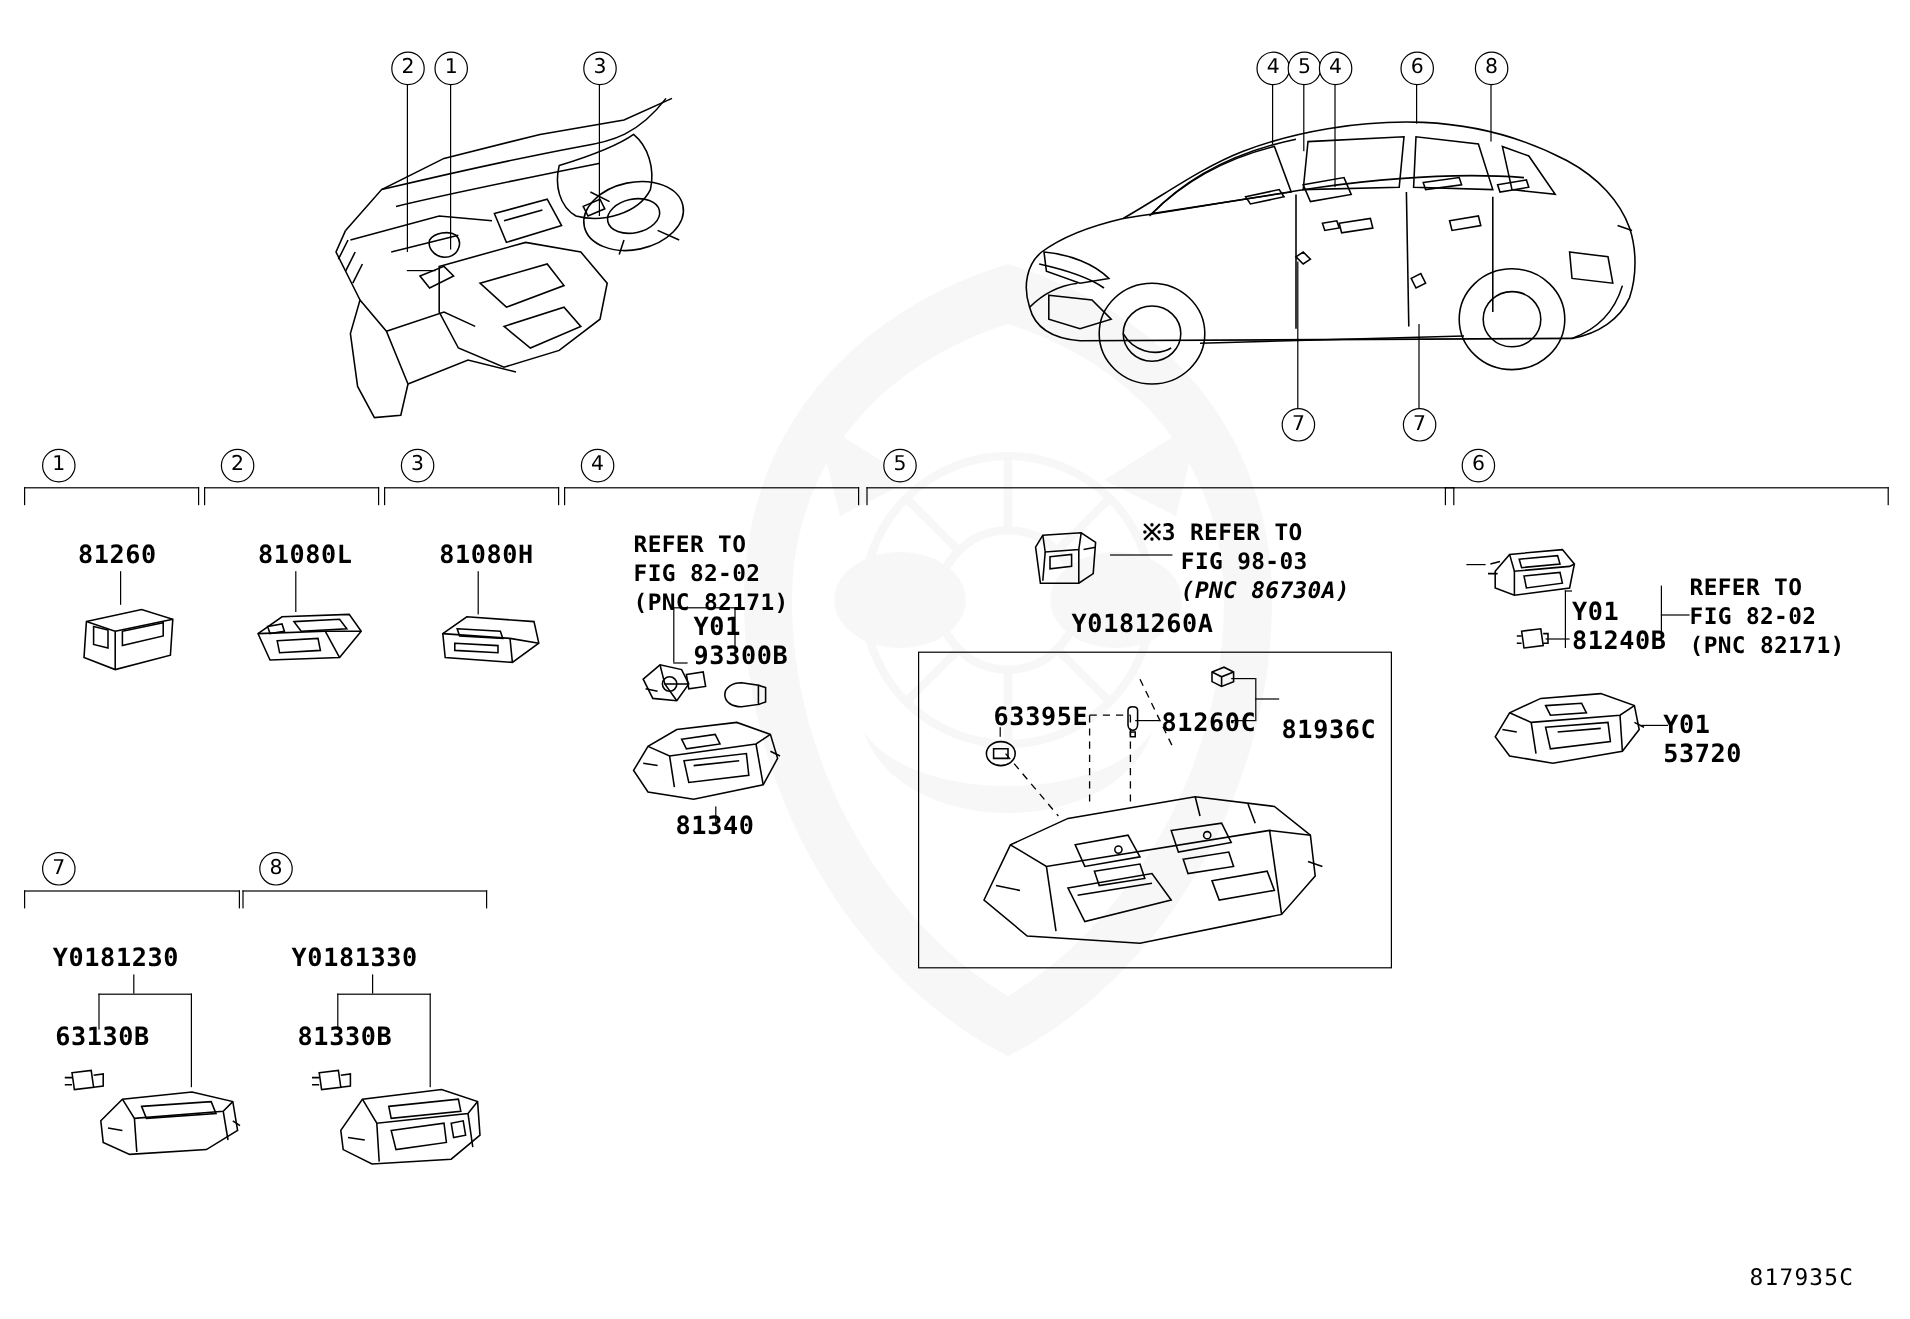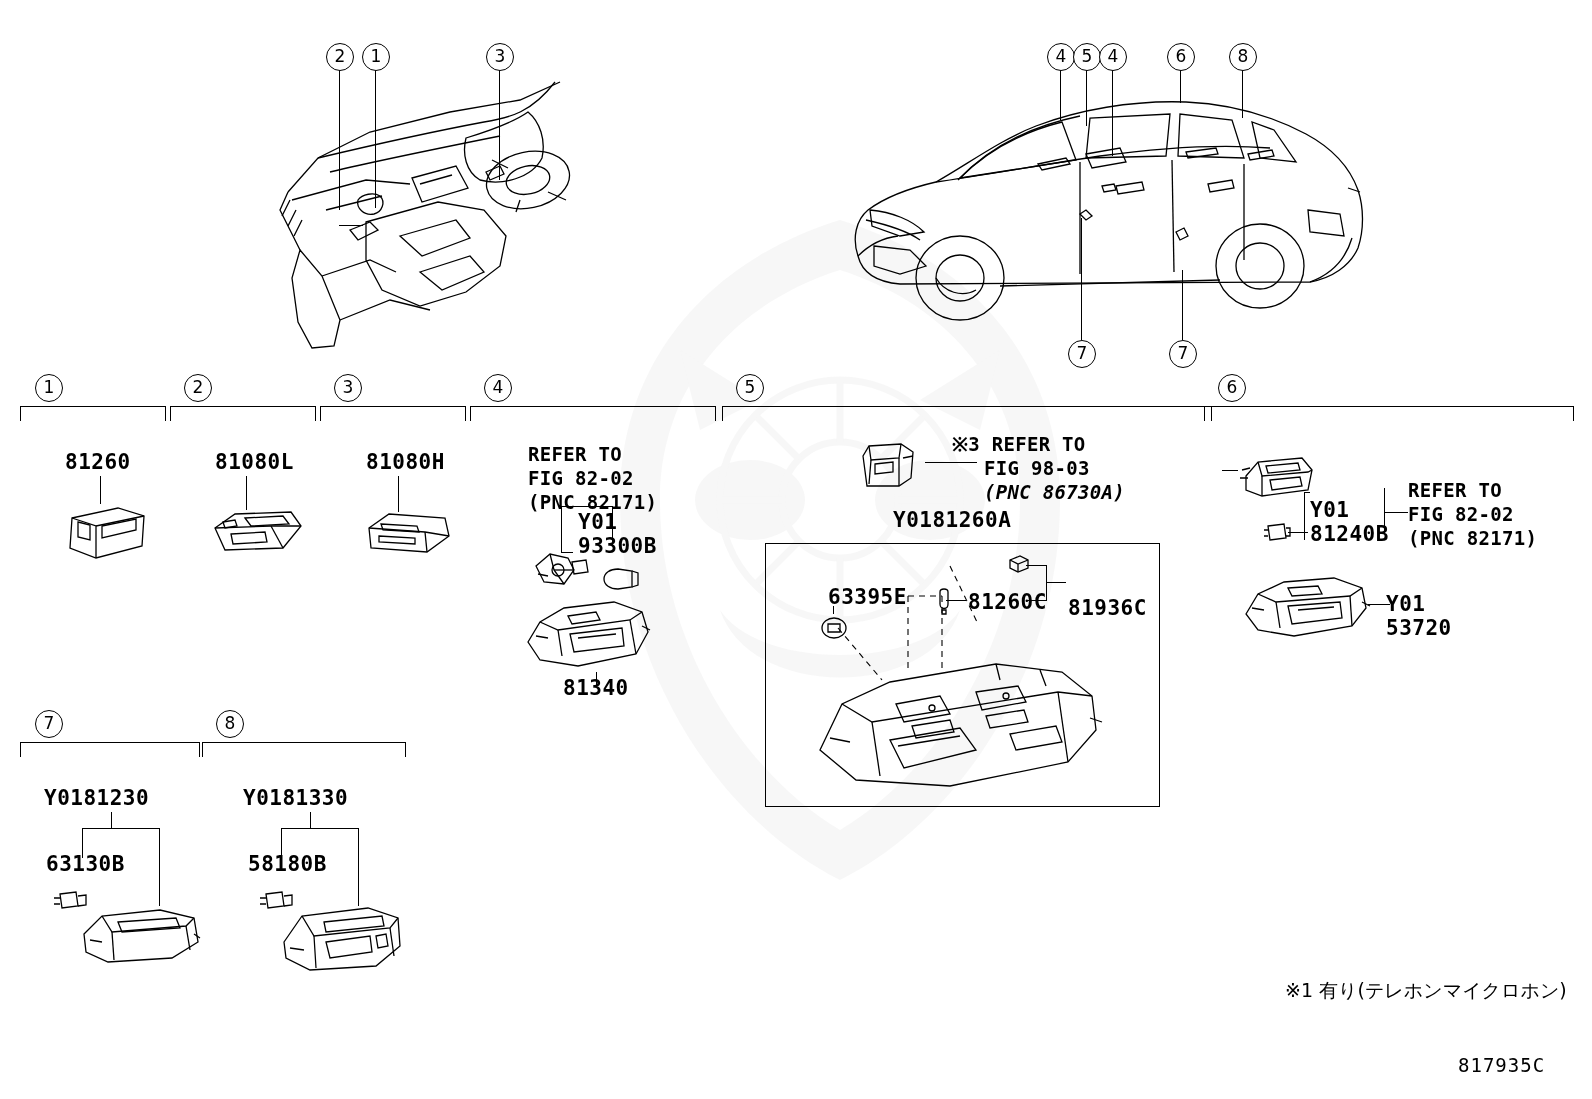--- a/index.html
+++ b/index.html
@@ -448,37 +448,36 @@
       <path d="M18 40 L30 42 M122 34 L128 38"></path>
     </svg>
   </div>
 
   <div class="t pn" style="left:243px;top:786px;">Y0181330</div>
   <div class="ln lnh" style="left:281px;top:828px;width:78px;"></div>
   <div class="ln lnv" style="left:281px;top:828px;height:30px;"></div>
   <div class="ln lnv" style="left:358px;top:828px;height:78px;"></div>
   <div class="ln lnv" style="left:310px;top:812px;height:16px;"></div>
 
-  <div class="t pn" style="left:248px;top:852px;">58180B</div>
+  <div class="t pn" style="left:248px;top:852px;">81330B</div>
   <div style="position:absolute;left:258px;top:884px;width:40px;height:28px;">
     <svg width="40" height="28" viewBox="0 0 40 28" stroke="#000" fill="none" stroke-width="1.3">
       <path d="M8 10 L24 8 L26 22 L10 24 Z"></path>
       <path d="M2 14 L8 14 M2 20 L8 20"></path>
       <path d="M26 12 L34 11 L34 21 L26 22"></path>
     </svg>
   </div>
   <div style="position:absolute;left:272px;top:900px;width:140px;height:76px;">
     <svg width="140" height="76" viewBox="0 0 140 76" stroke="#000" fill="none" stroke-width="1.3">
       <path d="M12 42 L30 16 L96 8 L126 18 L128 46 L104 66 L38 70 L14 58 Z"></path>
       <path d="M30 16 L42 36 L118 28 L126 18"></path>
       <path d="M42 36 L44 68"></path>
       <path d="M118 28 L122 56"></path>
       <path d="M52 22 L110 16 L112 26 L54 32 Z"></path>
       <path d="M54 42 L98 36 L100 52 L58 58 Z"></path>
       <path d="M104 36 L114 34 L116 46 L106 48 Z"></path>
       <path d="M18 48 L32 50"></path>
     </svg>
   </div>
 
-  <div class="t jp" style="left:1285px;top:978px;">※1 有り(テレホンマイクロホン)</div>
   <div class="t code" style="left:1458px;top:1054px;">817935C</div>
 
 </div>
 
 </body></html>

